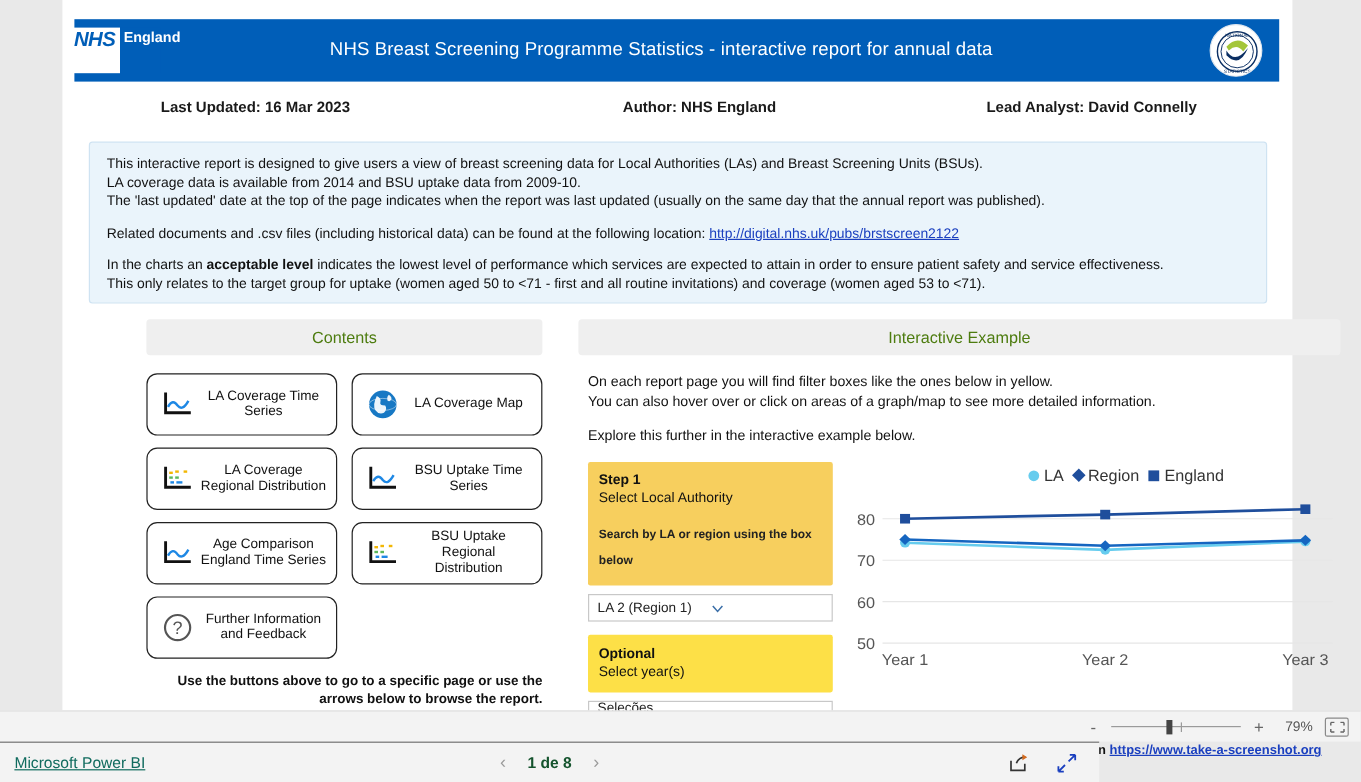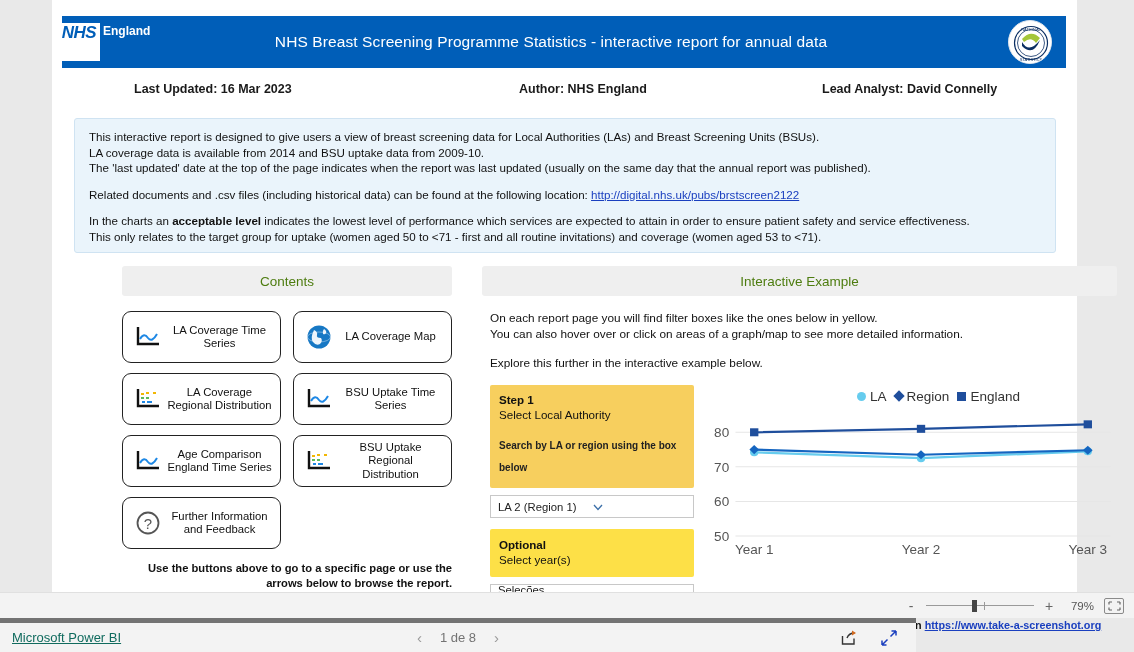--- a/index.html
+++ b/index.html
@@ -153,33 +153,33 @@
   .zoom-track .line { position: absolute; top: 6px; left: 0; width: 108px; height: 1px; background: #9a9a9a; }
   .zoom-track .tick { position: absolute; top: 3px; left: 58px; width: 1px; height: 8px; background: #9a9a9a; }
   .zoom-track .thumb { position: absolute; top: 1px; left: 46px; width: 5px; height: 12px; background: #444; }
   .zoom-pct { font-size: 11.5px; color: #555; width: 30px; text-align: right; }
   .fitbtn { width: 20px; height: 16px; border: 1px solid #8a8a8a; border-radius: 2px;
             display: flex; align-items: center; justify-content: center; cursor: pointer; }
 
   
   .bottombar {
     position: absolute; left: 0; top: 618px; width: 916px; height: 34px;
-    background: #f3f3f3; border-top: 5px solid #737373;
+    background: #f3f3f3; border-top: 1px solid #737373;
     display: flex; align-items: center;
   }
   .pbi-link {
     margin-left: 12px; font-size: 13px; color: #106b5e; text-decoration: underline;
     cursor: pointer; font-weight: 500;
   }
   .pager {
     position: absolute; left: 0; right: 0; display: flex; align-items: center;
     justify-content: center; gap: 18px;
   }
   .pager .arrow { font-size: 15px; color: #9a9a9a; cursor: pointer; }
-  .pager .pnum { font-size: 13px; color: #737373; font-weight: normal; }
+  .pager .pnum { font-size: 13px; color: #14532d; font-weight: bold; }
   .bottom-icons { margin-left: auto; display: flex; align-items: center; gap: 22px; margin-right: 18px; }
   .bi { width: 18px; height: 18px; cursor: pointer; }
 </style>
 </head>
 <body>
 
 <div class="app">
 
   <div class="canvas">
 

